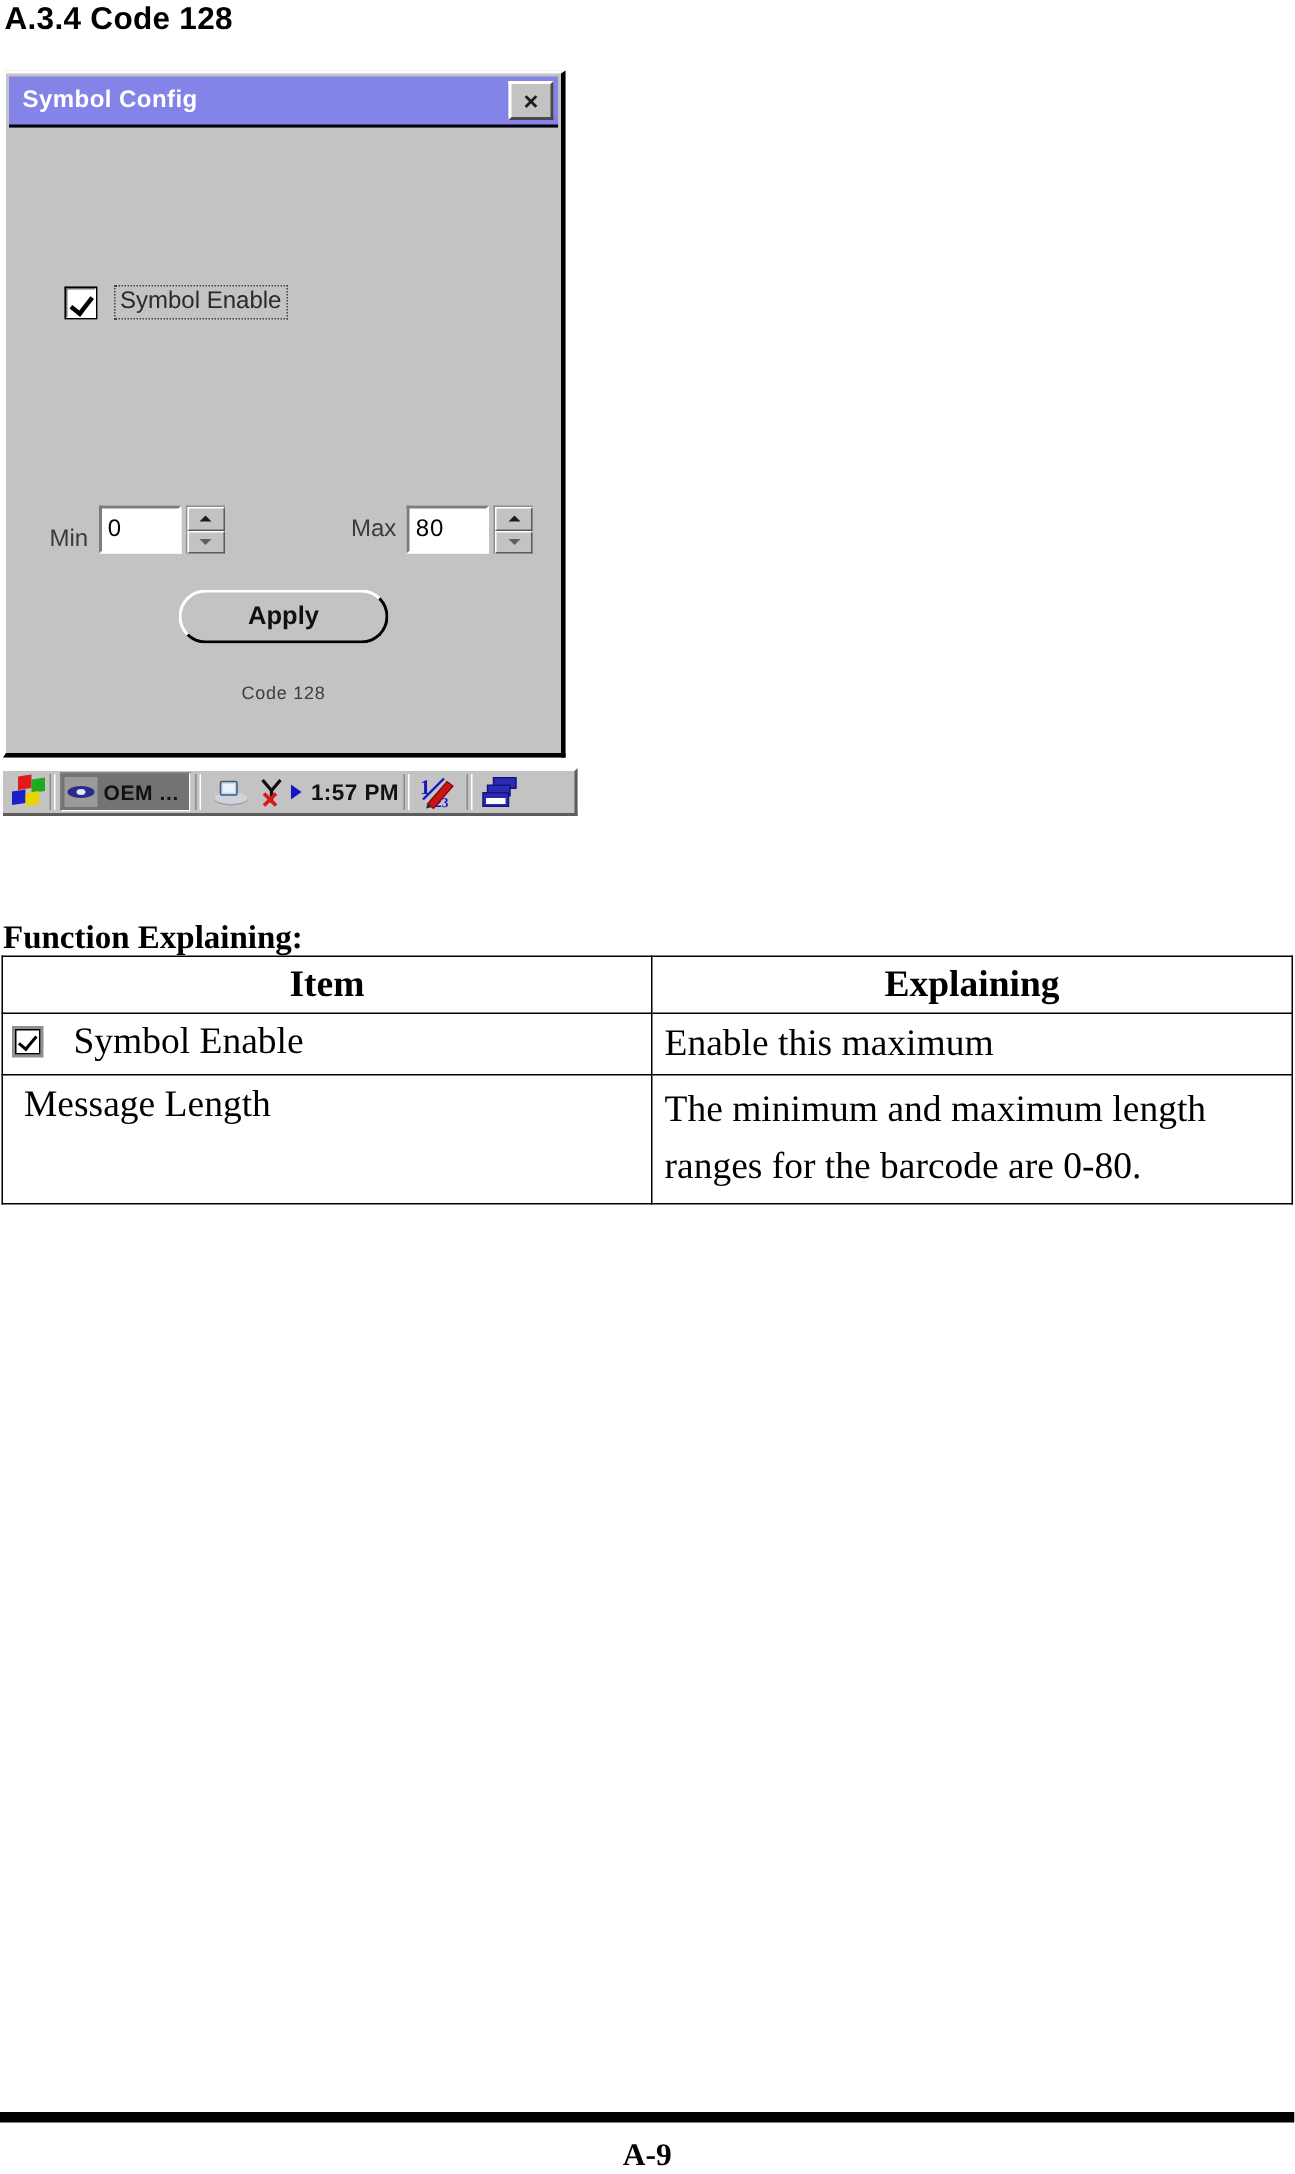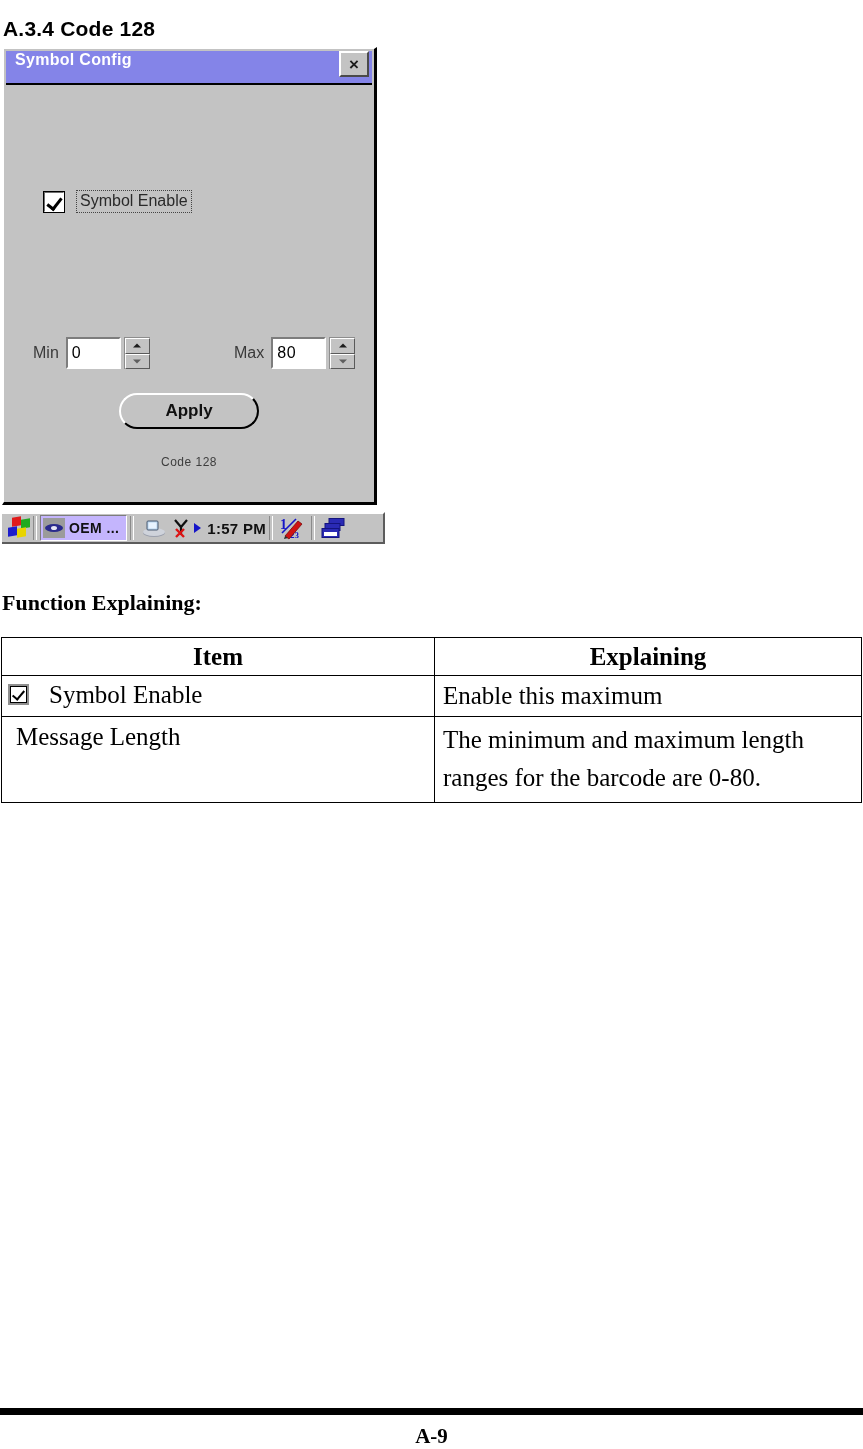--- a/index.html
+++ b/index.html
@@ -13,21 +13,21 @@
     position: relative;
     font-family: "Liberation Serif", serif;
     color: #000000;
     overflow: hidden;
   }
 
   
   .section-heading {
     position: absolute;
     left: 3px;
-    top: 16px;
+    top: 0;
     font-family: "Liberation Sans", sans-serif;
     font-weight: bold;
     font-size: 21px;
     letter-spacing: 0.2px;
     line-height: 26px;
   }
 
   
   .device-shot {
     position: absolute;
@@ -52,20 +52,21 @@
     box-sizing: border-box;
   }
   .titlebar {
     position: absolute;
     left: 2px;
     top: 2px;
     right: 2px;
     height: 32px;
     background: #8484e8;
     display: flex;
+    align-items: center;
     border-bottom: 2px solid #000000;
     box-sizing: content-box;
   }
   .titlebar-text {
     font-family: "Liberation Sans", sans-serif;
     font-weight: bold;
     font-size: 16px;
     color: #ffffff;
     padding-left: 9px;
     letter-spacing: 0.3px;
@@ -144,21 +145,21 @@
     white-space: nowrap;
     line-height: 18px;
   }
 
   
   .spin-group {
     position: absolute;
     display: flex;
     align-items: center;
   }
-  .spin-group.min { left: 27px; top: 250px; }
+  .spin-group.min { left: 27px; top: 250px; align-items: flex-end; }
   .spin-group.max { left: 228px; top: 250px; }
   .spin-caption {
     font-family: "Liberation Sans", sans-serif;
     font-size: 16px;
     color: #3a3a3a;
     margin-right: 7px;
   }
   .spin-field {
     width: 55px;
     height: 32px;
@@ -290,21 +291,21 @@
   }
   .start-flag i.r { left: 6px;  top: 0px;  background: #e01b1b; transform: skewY(-8deg); }
   .start-flag i.g { left: 15px; top: 2px;  background: #1faa1f; transform: skewY(-8deg); }
   .start-flag i.b { left: 2px;  top: 10px; background: #1d1dcc; transform: skewY(-8deg); }
   .start-flag i.y { left: 11px; top: 11px; background: #e8d400; transform: skewY(-8deg); }
 
   .task-button {
     height: 26px;
     display: flex;
     align-items: center;
-    background: #c4b5fd;
+    background: #737373;
     border-top: 1px solid #7d7d7d;
     border-left: 1px solid #7d7d7d;
     border-right: 1px solid #ffffff;
     border-bottom: 1px solid #ffffff;
     padding: 0 7px 0 2px;
     box-sizing: border-box;
     flex: none;
   }
   .task-icon {
     width: 22px;
@@ -361,21 +362,21 @@
     letter-spacing: 0.3px;
     flex: none;
   }
   .icon-sip { width: 26px; height: 24px; margin: 0 3px; }
   .icon-windows-switch { width: 26px; height: 22px; margin-left: 3px; }
 
   
   .func-heading {
     position: absolute;
     left: 2px;
-    top: 590px;
+    top: 612px;
     font-family: "Liberation Serif", serif;
     font-weight: bold;
     font-size: 22px;
   }
 
   table.explain {
     position: absolute;
     left: 1px;
     top: 637px;
     width: 861px;

